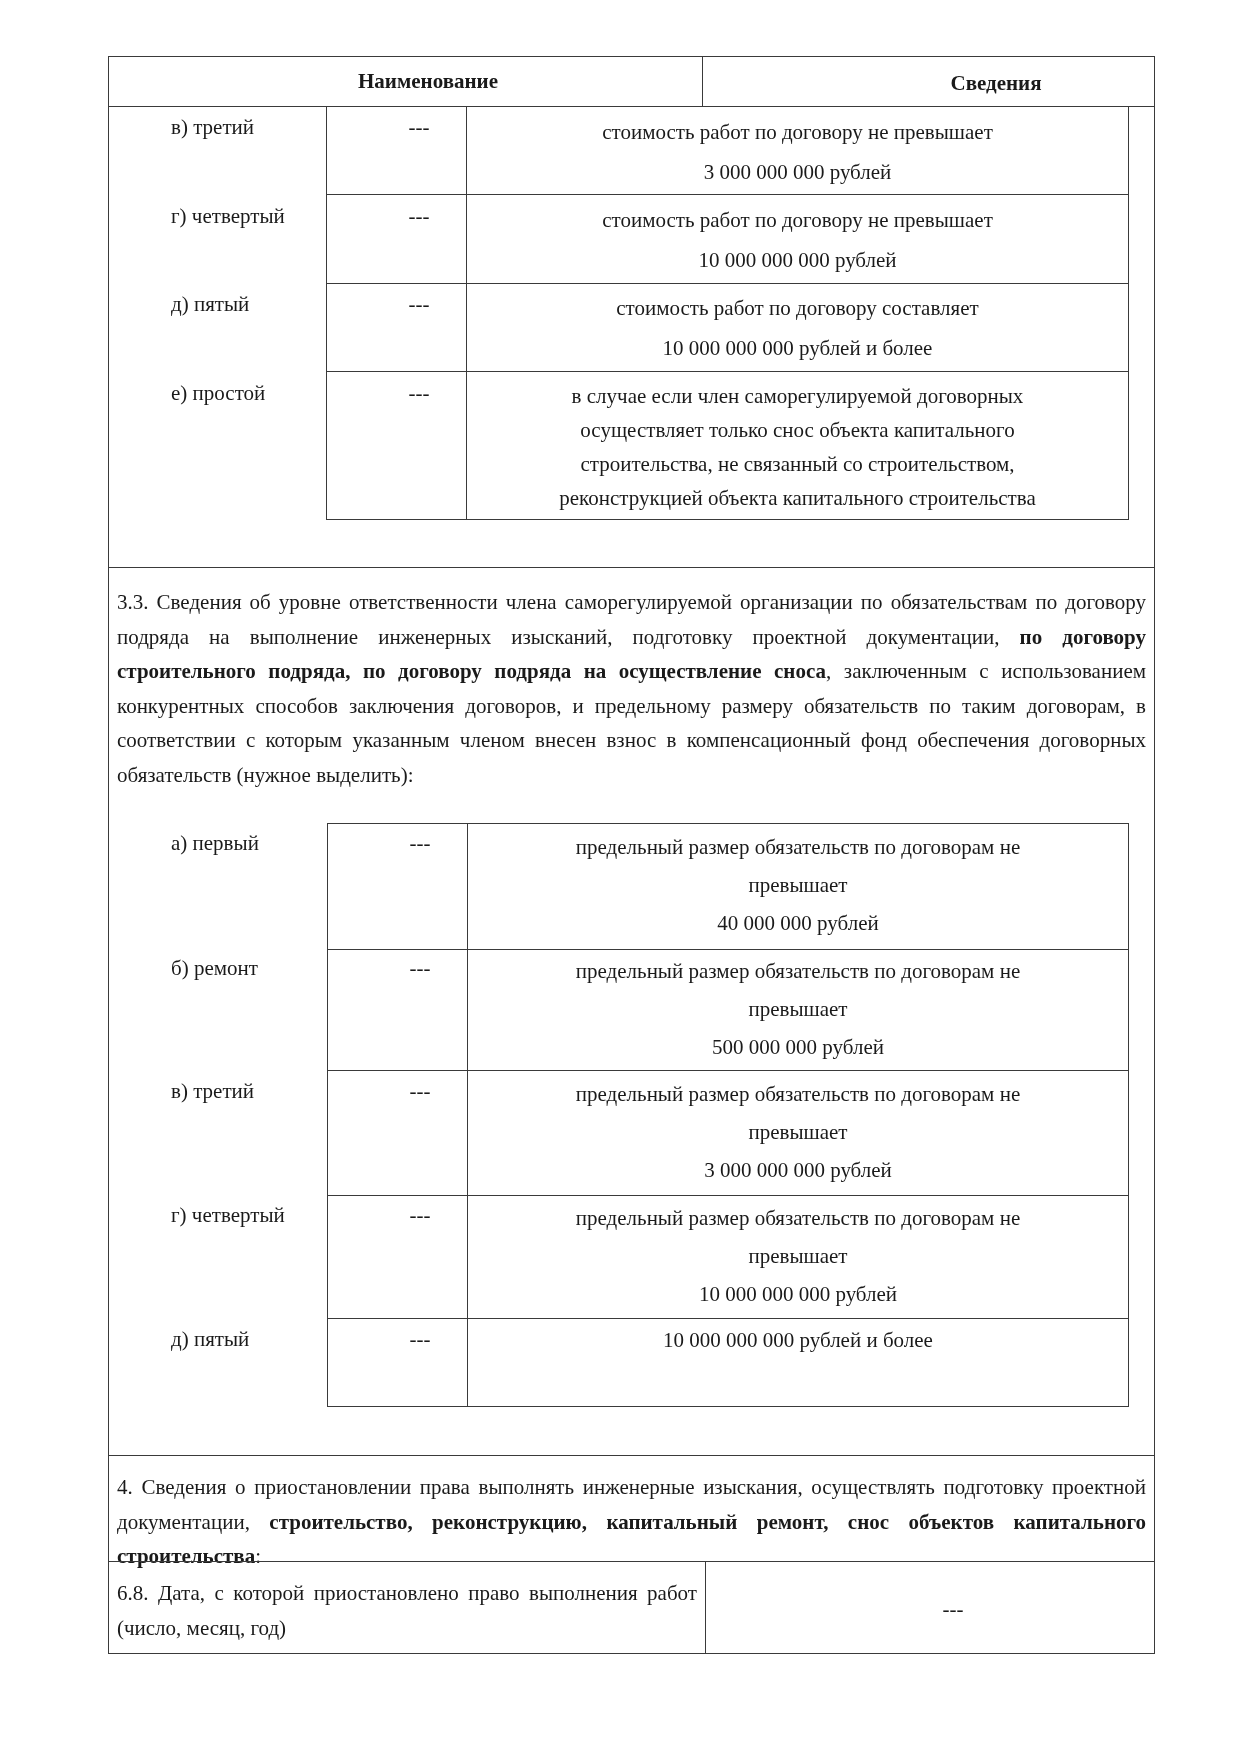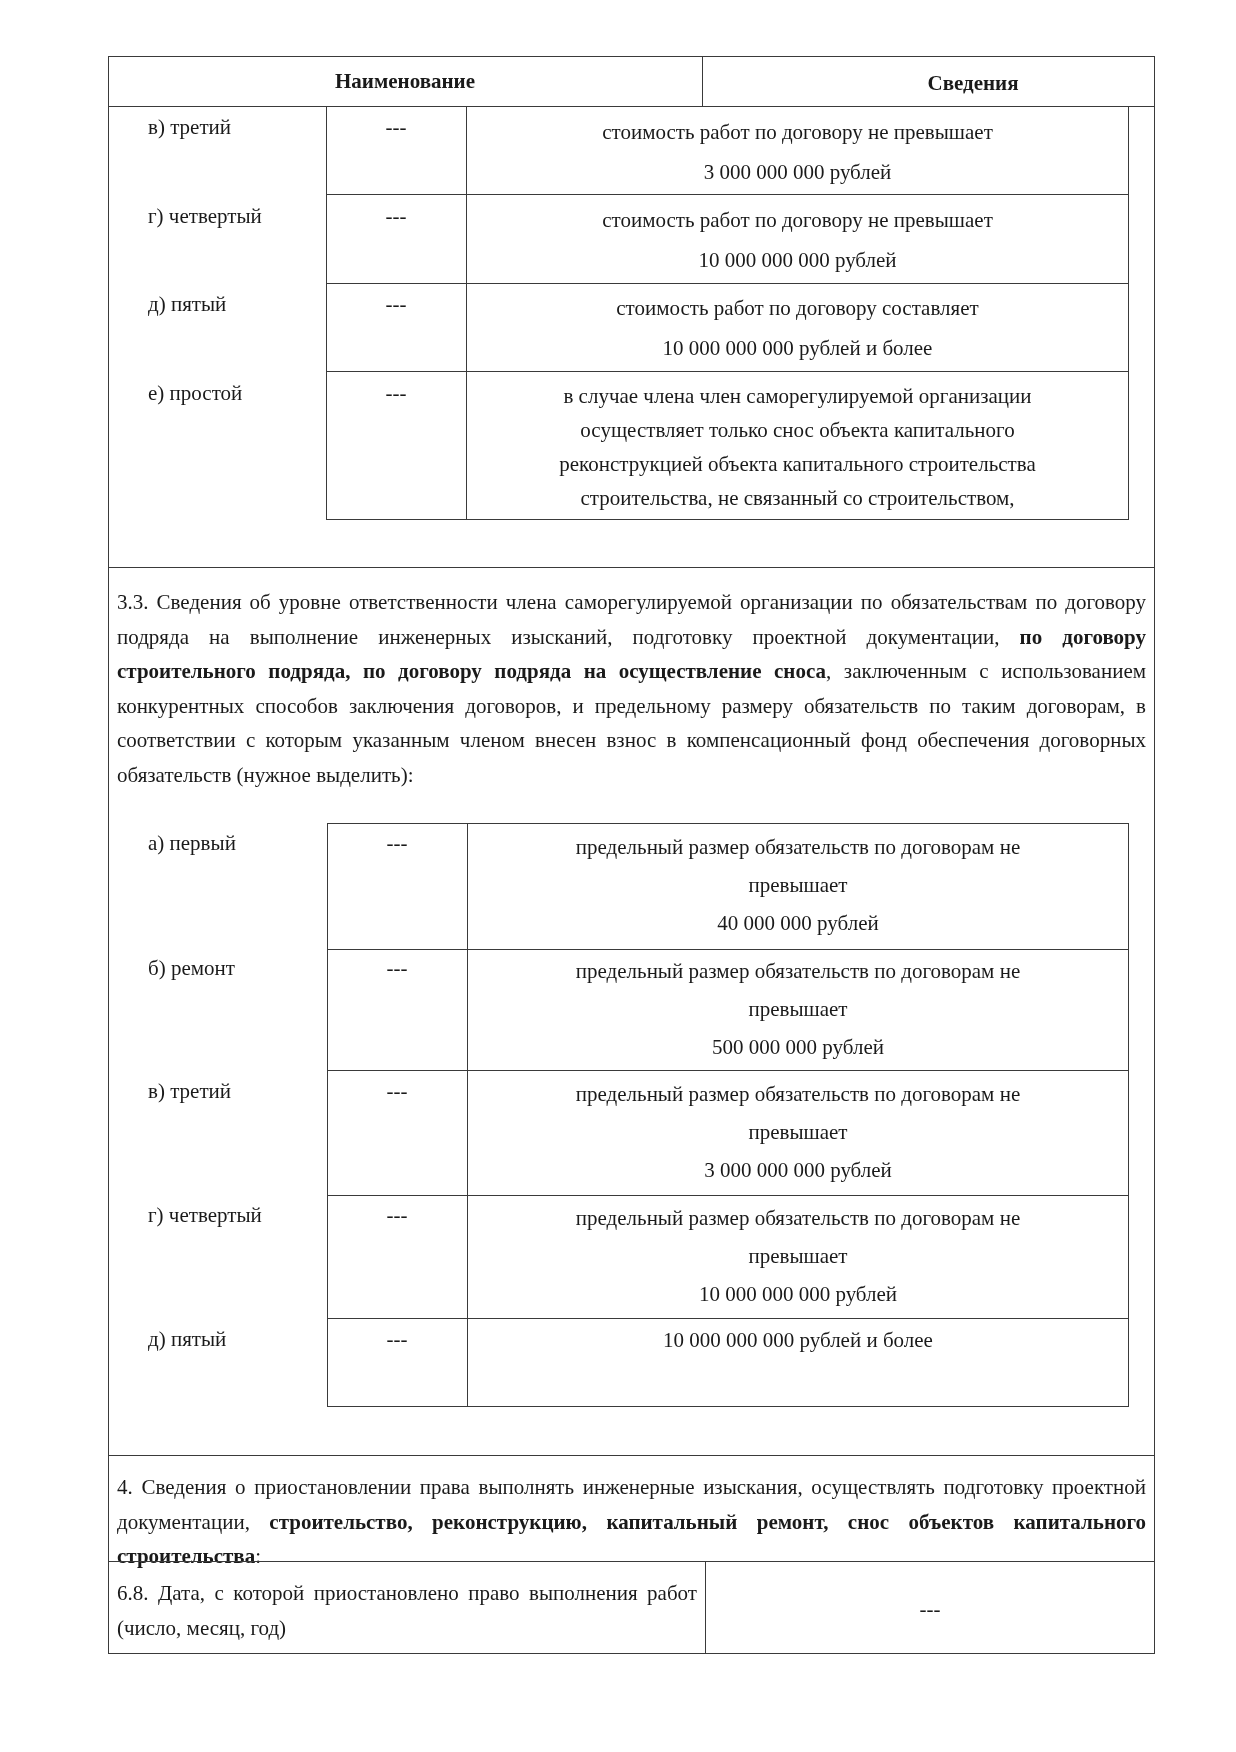--- a/index.html
+++ b/index.html
@@ -1,21 +1,21 @@
 <!DOCTYPE html>
 <html><head>
 <meta charset="utf-8">
 <style>
   html, body { margin: 0; padding: 0; background: #ffffff; }
   body { width: 1236px; height: 1752px; position: relative; overflow: hidden;
          font-family: "Liberation Serif", "DejaVu Serif", serif; color: #1a1a1a; }
   .abs { position: absolute; box-sizing: border-box; }
   .line-h { position: absolute; height: 0; border-top: 1.5px solid #3a3a3a; }
   .line-v { position: absolute; width: 0; border-left: 1.5px solid #3a3a3a; }
-  .txt { position: absolute; font-size: 21px; line-height: 34px; white-space: nowrap; }
+  .txt { position: absolute; font-size: 21px; line-height: 34px; white-space: nowrap; padding-left: 23px; }
   .center { text-align: center; }
   .bold { font-weight: bold; }
   .para { position: absolute; font-size: 21px; line-height: 34.5px; text-align: justify; text-align-last: left; margin-top: 12px; }
   .para b { font-weight: bold; }
   .cell-desc { position: absolute; font-size: 21px; line-height: 40px; text-align: center; }
   .cell-desc.tight { line-height: 34px; }
 </style>
 </head>
 <body>
 
@@ -50,24 +50,24 @@
   <div class="txt" style="left:148px; top:287px;">д) пятый</div>
   <div class="txt center" style="left:326px; top:287px; width:140px;">---</div>
   <div class="cell-desc" style="left:466px; top:288px; width:663px;">
     <div>стоимость работ по договору составляет</div>
     <div>10 000 000 000 рублей и более</div>
   </div>
 
   <div class="txt" style="left:148px; top:376px;">е) простой</div>
   <div class="txt center" style="left:326px; top:376px; width:140px;">---</div>
   <div class="cell-desc tight" style="left:466px; top:379px; width:663px;">
-    <div>в случае члена член саморегулируемой организации</div>
+    <div>в случае если член саморегулируемой договорных</div>
     <div>осуществляет только снос объекта капитального</div>
+    <div>строительства, не связанный со строительством,</div>
     <div>реконструкцией объекта капитального строительства</div>
-    <div>строительства, не связанный со строительством,</div>
   </div>
 </div>
 
 <div class="line-h" style="left:108px; top:567px; width:1047px;"></div>
 <div class="para" style="left:117px; top:573px; width:1029px;">
   <span>3.3. Сведения об уровне ответственности члена саморегулируемой организации по обязательствам по договору подряда на выполнение инженерных изысканий, подготовку проектной документации, </span><b>по договору строительного подряда, по договору подряда на осуществление сноса</b><span>, заключенным с использованием конкурентных способов заключения договоров, и предельному размеру обязательств по таким договорам, в соответствии с которым указанным членом внесен взнос в компенсационный фонд обеспечения договорных обязательств (нужное выделить):</span>
 </div>
 
 <div>
   <div class="abs" style="left:327px; top:823px; width:802px; height:584px; border:1.5px solid #3a3a3a;"></div>

